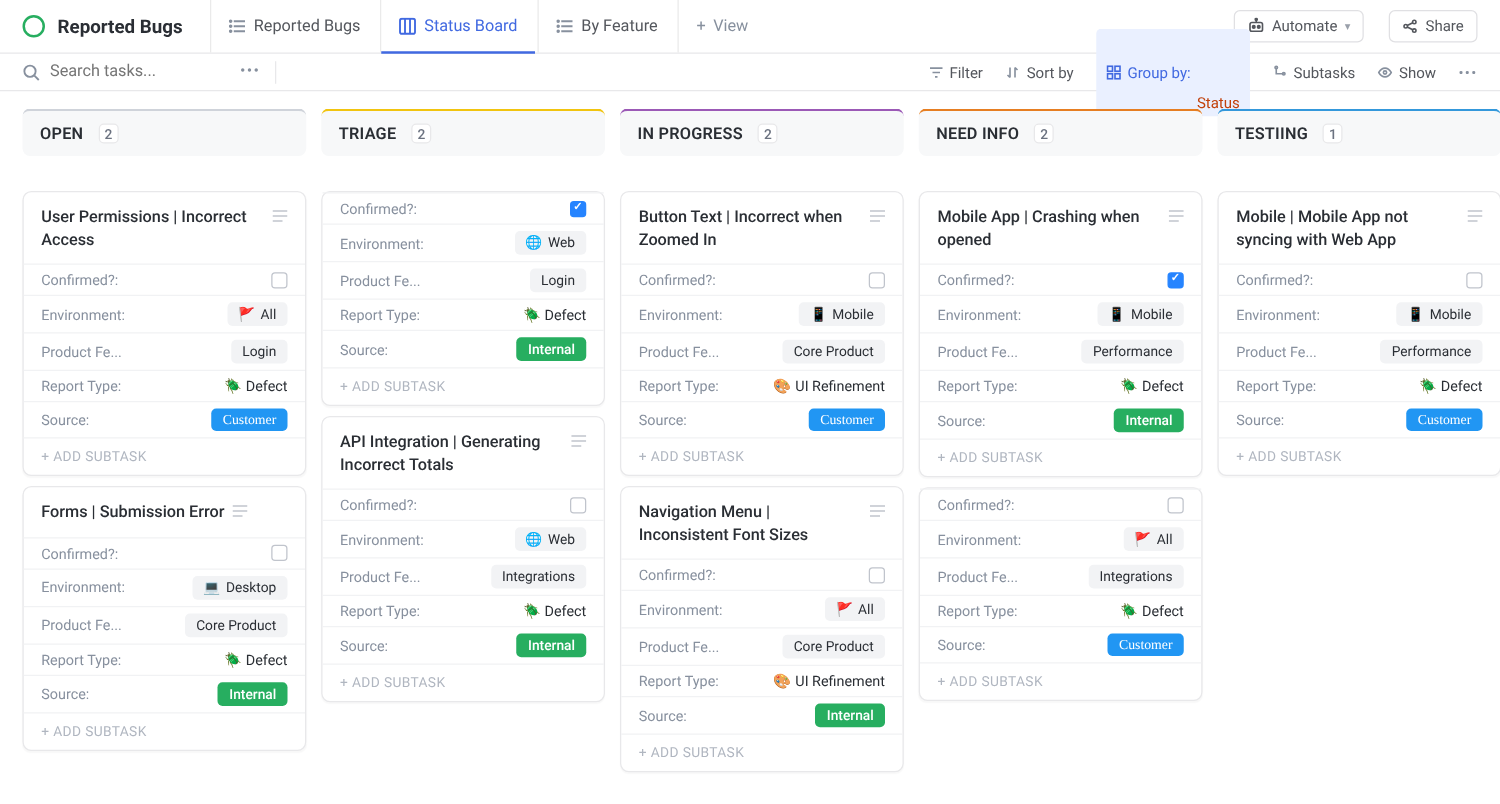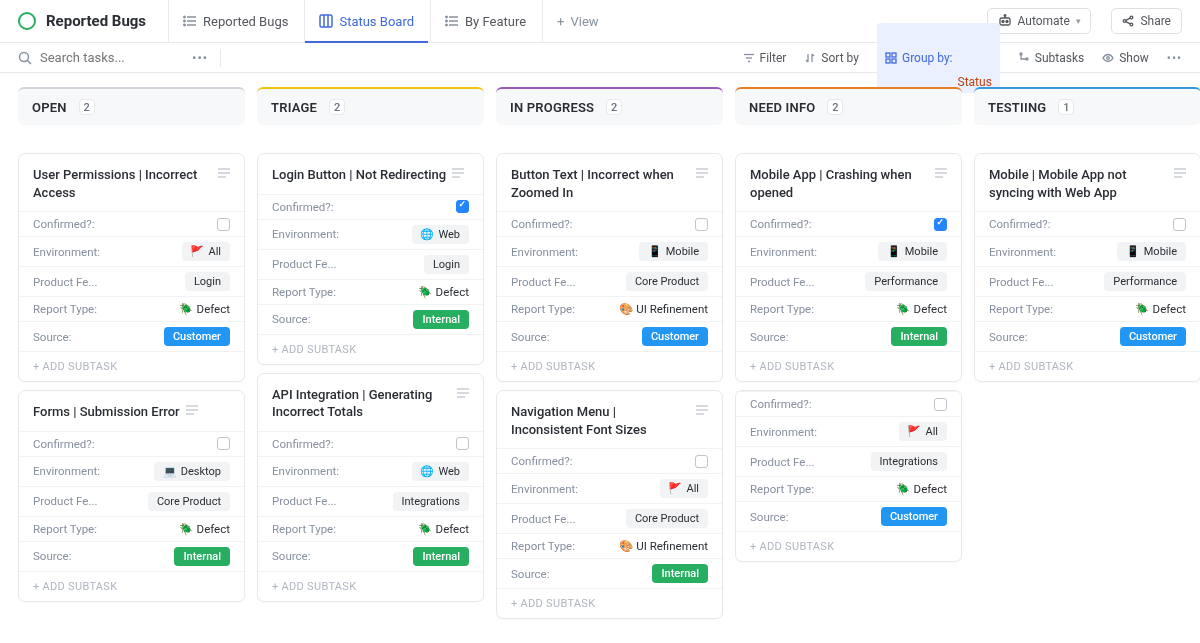--- a/index.html
+++ b/index.html
@@ -36,21 +36,21 @@
 .col-title { font-size: 13px; font-weight: 600; color: #2a2e34; letter-spacing: .2px; }
 .col-count { background: #fff; color: #6b7280; font-size: 11px; font-weight: 500; width: 16px; height: 16px; border-radius: 4px; display: inline-flex; align-items: center; justify-content: center; border: 1px solid #e8e8ea; }
 .cards { display: flex; flex-direction: column; gap: 8px; }
 .card { background: #fff; border: 1px solid #e8e8ea; border-radius: 7px; box-shadow: 0 1px 1px rgba(0,0,0,.03); }
 .card-title { padding: 12px 14px 10px; font-size: 13px; font-weight: 500; color: #2a2e34; display: flex; align-items: flex-start; gap: 6px; line-height: 1.35; }
 .card-title .tic { color: #c0c4cc; font-size: 12px; margin-top: 2px; flex-shrink: 0; }
 .field-row { display: flex; justify-content: space-between; align-items: center; padding: 5px 14px; border-top: 1px solid #f1f2f4; font-size: 12px; }
 .field-label { color: #87909e; font-size: 11.5px; white-space: nowrap; overflow: hidden; text-overflow: ellipsis; max-width: 92px; }
 .field-value { font-size: 11.5px; color: #2a2e34; }
 .tag { background: #f2f3f5; border-radius: 4px; padding: 3px 9px; font-size: 11px; color: #2a2e34; display: inline-flex; align-items: center; gap: 4px; }
-.tag.source-customer { background: #2196f3; color: #fff; font-weight: 500; }
+.tag.source-customer { background: #2196f3; color: #fff; font-weight: 500; font-family: Liberation Serif, serif; }
 .tag.source-internal { background: #27ae60; color: #fff; font-weight: 500; }
 .checkbox { width: 13px; height: 13px; border-radius: 3px; border: 1.5px solid #c0c4cc; display: inline-block; }
 .checkbox.checked { background: #2684ff; border-color: #2684ff; position: relative; }
 .checkbox.checked::after { content: '✓'; color: #fff; font-size: 9px; position: absolute; top: -2px; left: 1.5px; font-weight: 700; }
 .add-subtask { padding: 8px 14px; border-top: 1px solid #f1f2f4; color: #b0b6c0; font-size: 11px; letter-spacing: .3px; cursor: pointer; }
 svg { display: block; }
 </style>
 </head>
 <body>
 
@@ -282,30 +282,20 @@
         </div>
       </div>
     </div>
     <div class="column">
       <div class="col-header" style="border-top-color: rgb(241, 196, 15);">
         <span class="col-title">TRIAGE</span>
         <span class="col-count">2</span>
       </div>
       <div class="cards">
         <div class="card">
-          <div class="card-title">
-            <span>Login Button | Not Redirecting</span> 
-            <span class="tic">
-              <svg width="12" height="10" viewBox="0 0 12 10" fill="none" stroke="#c0c4cc" stroke-width="1.3">
-                <line x1="0" y1="1" x2="12" y2="1"></line>
-                <line x1="0" y1="5" x2="12" y2="5"></line>
-                <line x1="0" y1="9" x2="8" y2="9"></line>
-              </svg>
-            </span>
-          </div>
           <div class="field-row">
             <span class="field-label">Confirmed?:</span>
             <span class="checkbox checked"></span>
           </div>
           <div class="field-row">
             <span class="field-label">Environment:</span>
             <span class="tag">
               <span>🌐</span>
               <span>Web</span>
             </span>

